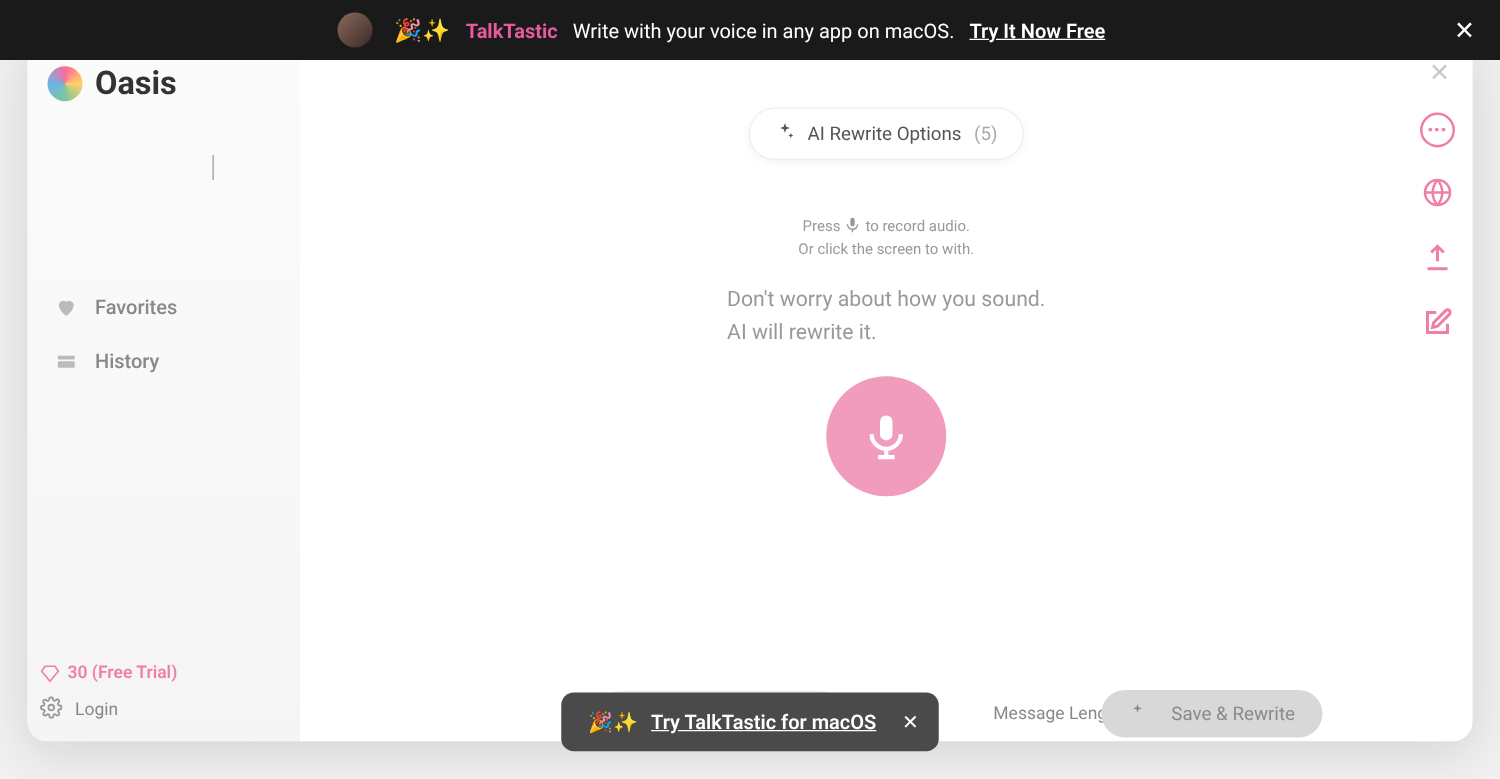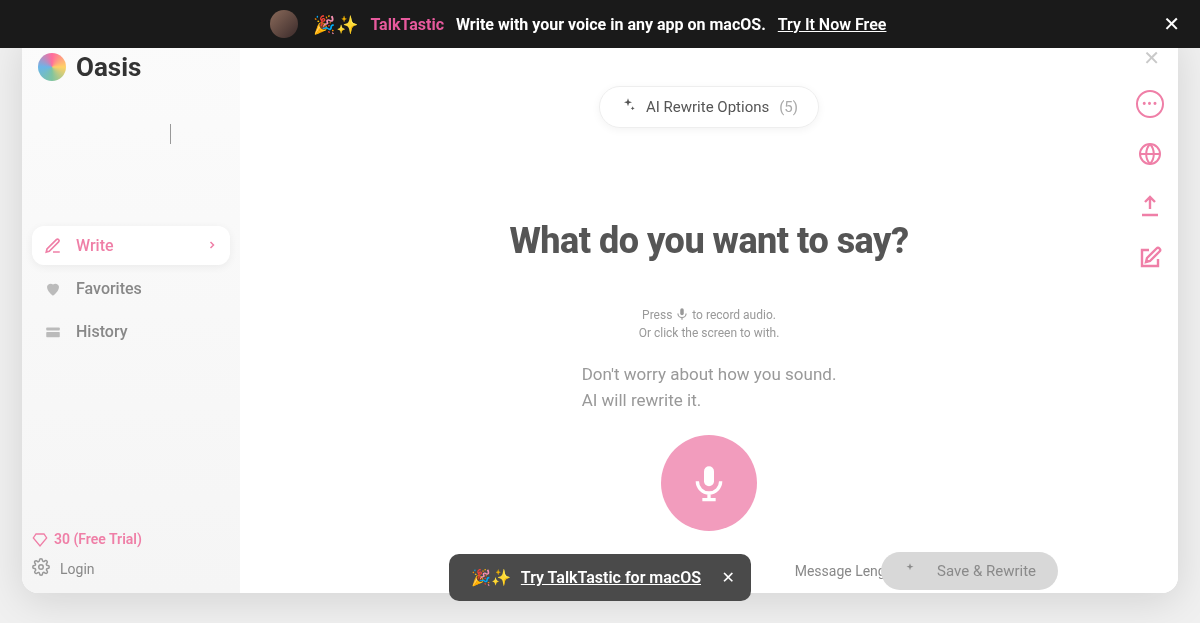--- a/index.html
+++ b/index.html
@@ -1,21 +1,21 @@
 <!DOCTYPE html>
 <html><head>
 <meta charset="utf-8">
 <style>
 * { margin: 0; padding: 0; box-sizing: border-box; }
 body { font-family: -apple-system, BlinkMacSystemFont, "Segoe UI", Roboto, sans-serif; background: #f0f0f0; width: 1200px; height: 623px; overflow: hidden; position: relative; }
 
 .top-banner { background: #1a1a1a; color: #fff; height: 48px; display: flex; align-items: center; justify-content: center; gap: 12px; font-size: 16px; position: relative; z-index: 100; }
 .top-banner .emoji { font-size: 18px; }
 .top-banner .brand { color: #e75a9d; font-weight: 700; }
-.top-banner .msg { font-weight: 700; text-align: center; }
+.top-banner .msg { font-weight: 400; text-align: center; }
 .top-banner .cta { color: #fff; text-decoration: underline; font-weight: 600; cursor: pointer; }
 .top-banner .close { position: absolute; right: 20px; color: #fff; font-size: 20px; cursor: pointer; }
 .avatar { width: 28px; height: 28px; border-radius: 50%; background: linear-gradient(135deg,#8a6a5a,#3a2a2a); position: absolute; left: 270px; }
 
 .modal { position: absolute; top: 32px; left: 22px; right: 22px; bottom: 30px; background: #fff; border-radius: 16px; box-shadow: 0 8px 40px rgba(0,0,0,0.12); display: flex; overflow: hidden; }
 
 .sidebar { width: 218px; background: linear-gradient(180deg,#fbfbfb 0%, #f5f5f5 100%); display: flex; flex-direction: column; padding: 20px 10px 14px 10px; position: relative; gap: 28px; }
 .logo-row { display: flex; align-items: center; gap: 10px; padding-left: 6px; }
 .logo-mark { width: 28px; height: 28px; border-radius: 50%; background: conic-gradient(#ff6b9d, #ffd166, #7ec4a0, #6ab5e8, #ff6b9d); }
 .logo-text { font-size: 26px; font-weight: 700; color: #333; }
@@ -76,34 +76,20 @@
 <div class="modal">
 
   <div class="sidebar">
     <div class="logo-row">
       <div class="logo-mark"></div>
       <div class="logo-text">Oasis</div>
     </div>
     <div class="cursor-line"></div>
 
     <div class="nav">
-      <div class="nav-item active">
-        <span class="nav-icon">
-          <svg width="18" height="18" viewBox="0 0 24 24" fill="none" stroke="#ef7fa7" stroke-width="2.2">
-              <path d="M12 20h9"></path>
-              <path d="M16.5 3.5a2.1 2.1 0 0 1 3 3L7 19l-4 1 1-4Z"></path>
-            </svg>
-        </span>
-        <span>Write</span>
-        <span class="chev">
-          <svg width="12" height="12" viewBox="0 0 24 24" fill="none" stroke="currentColor" stroke-width="3">
-              <path d="m9 18 6-6-6-6"></path>
-            </svg>
-        </span>
-      </div>
       <div class="nav-item">
         <span class="nav-icon">
           <svg width="18" height="18" viewBox="0 0 24 24" fill="#bbb">
               <path d="M12 21s-8-5.5-8-12a5 5 0 0 1 8-3 5 5 0 0 1 8 3c0 6.5-8 12-8 12Z"></path>
             </svg>
         </span>
         <span>Favorites</span>
       </div>
       <div class="nav-item">
         <span class="nav-icon">
@@ -162,21 +148,20 @@
     <div class="pill">
       <span>
         <svg width="16" height="16" viewBox="0 0 24 24" fill="#555">
             <path d="M12 2l1.5 4.5L18 8l-4.5 1.5L12 14l-1.5-4.5L6 8l4.5-1.5L12 2zM19 14l.9 2.1L22 17l-2.1.9L19 20l-.9-2.1L16 17l2.1-.9L19 14z"></path>
           </svg>
       </span>
       <span>AI Rewrite Options</span>
       <span class="count">(5)</span>
     </div>
 
-    <div class="headline">What do you want to say?</div>
 
     <div class="sub">
       <span>Press </span>
       <span class="mic-inline">
         <svg width="14" height="14" viewBox="0 0 24 24" fill="#999">
             <rect x="9" y="2" width="6" height="12" rx="3"></rect>
             <path d="M5 11a7 7 0 0 0 14 0M12 18v4" stroke="#999" stroke-width="2" fill="none"></path>
           </svg>
       </span>
       <span> to record audio.</span>

